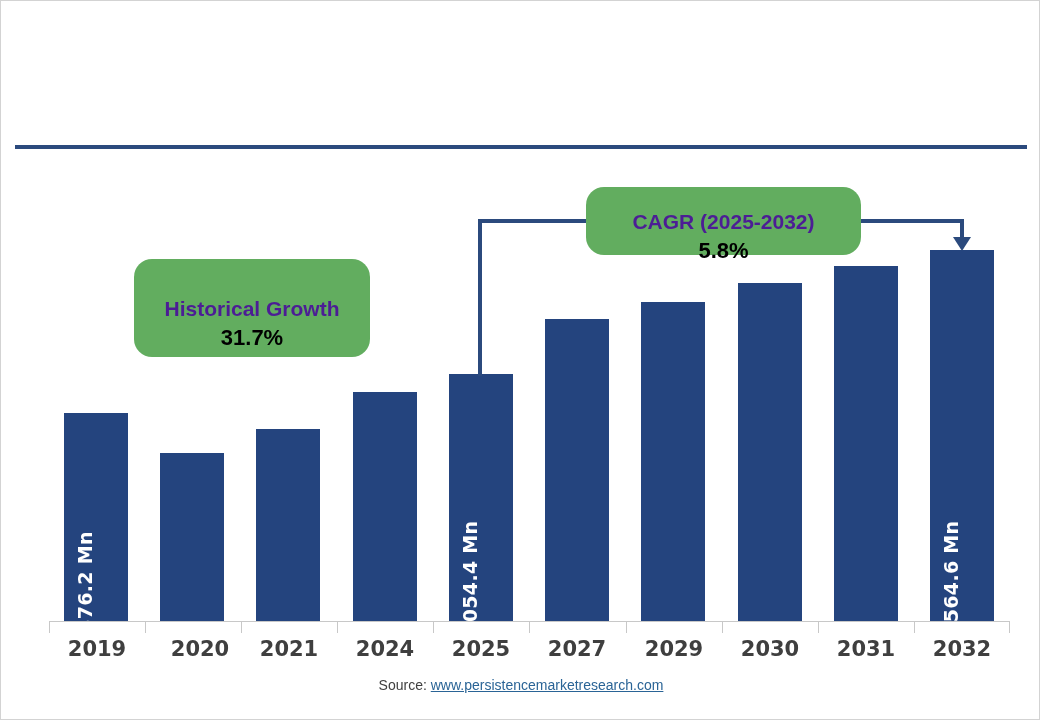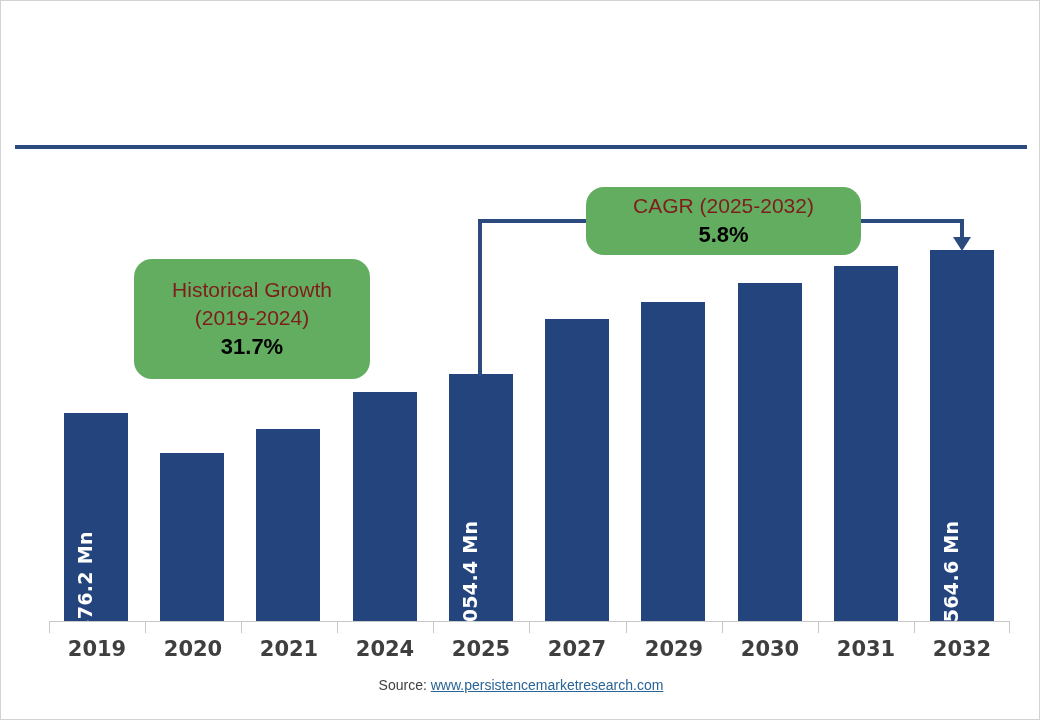--- a/index.html
+++ b/index.html
@@ -139,34 +139,35 @@
     text-align: center;
     display: flex;
     flex-direction: column;
     align-items: center;
     justify-content: center;
     font-family: "Liberation Sans", sans-serif;
   }
   .callout .ln {
     font-size: 21px;
     line-height: 28px;
-    font-weight: 400;
-    color: #7f1d1d;
+    font-weight: 700;
+    color: #4c1d95;
+    margin-top: 31px;
   }
   .callout .val {
     font-size: 22px;
     line-height: 30px;
     font-weight: 700;
     color: #000000;
   }
   #callout-historical {
     left: 133px;
     top: 258px;
     width: 236px;
-    height: 120px;
+    height: 98px;
   }
   #callout-cagr {
     left: 585px;
     top: 186px;
     width: 275px;
     height: 68px;
     z-index: 5;
   }
 
   
@@ -238,38 +239,37 @@
     <div class="tick" style="left:336px;"></div>
     <div class="tick" style="left:432px;"></div>
     <div class="tick" style="left:528px;"></div>
     <div class="tick" style="left:625px;"></div>
     <div class="tick" style="left:721px;"></div>
     <div class="tick" style="left:817px;"></div>
     <div class="tick" style="left:913px;"></div>
     <div class="tick" style="left:1008px;"></div>
 
     <div class="cat-label" style="left:48px; width:96px;">2019</div>
-    <div class="cat-label" style="left:144px; width:96px;">2020</div>
+    <div class="cat-label" style="left:151px; width:96px;">2020</div>
     <div class="cat-label" style="left:240px; width:96px;">2021</div>
     <div class="cat-label" style="left:336px; width:96px;">2024</div>
     <div class="cat-label" style="left:432px; width:96px;">2025</div>
     <div class="cat-label" style="left:528px; width:96px;">2027</div>
     <div class="cat-label" style="left:625px; width:96px;">2029</div>
     <div class="cat-label" style="left:721px; width:96px;">2030</div>
     <div class="cat-label" style="left:817px; width:96px;">2031</div>
     <div class="cat-label" style="left:913px; width:96px;">2032</div>
 
     <div class="conn" id="conn-v-left"></div>
     <div class="conn" id="conn-h"></div>
     <div class="conn" id="conn-v-right"></div>
     <div id="conn-arrow"></div>
 
     <div class="callout" id="callout-historical">
       <div class="ln">Historical Growth</div>
-      <div class="ln">(2019-2024)</div>
       <div class="val">31.7%</div>
     </div>
 
     <div class="callout" id="callout-cagr">
       <div class="ln">CAGR (2025-2032)</div>
       <div class="val">5.8%</div>
     </div>
   </div>
 
   <div class="source">

